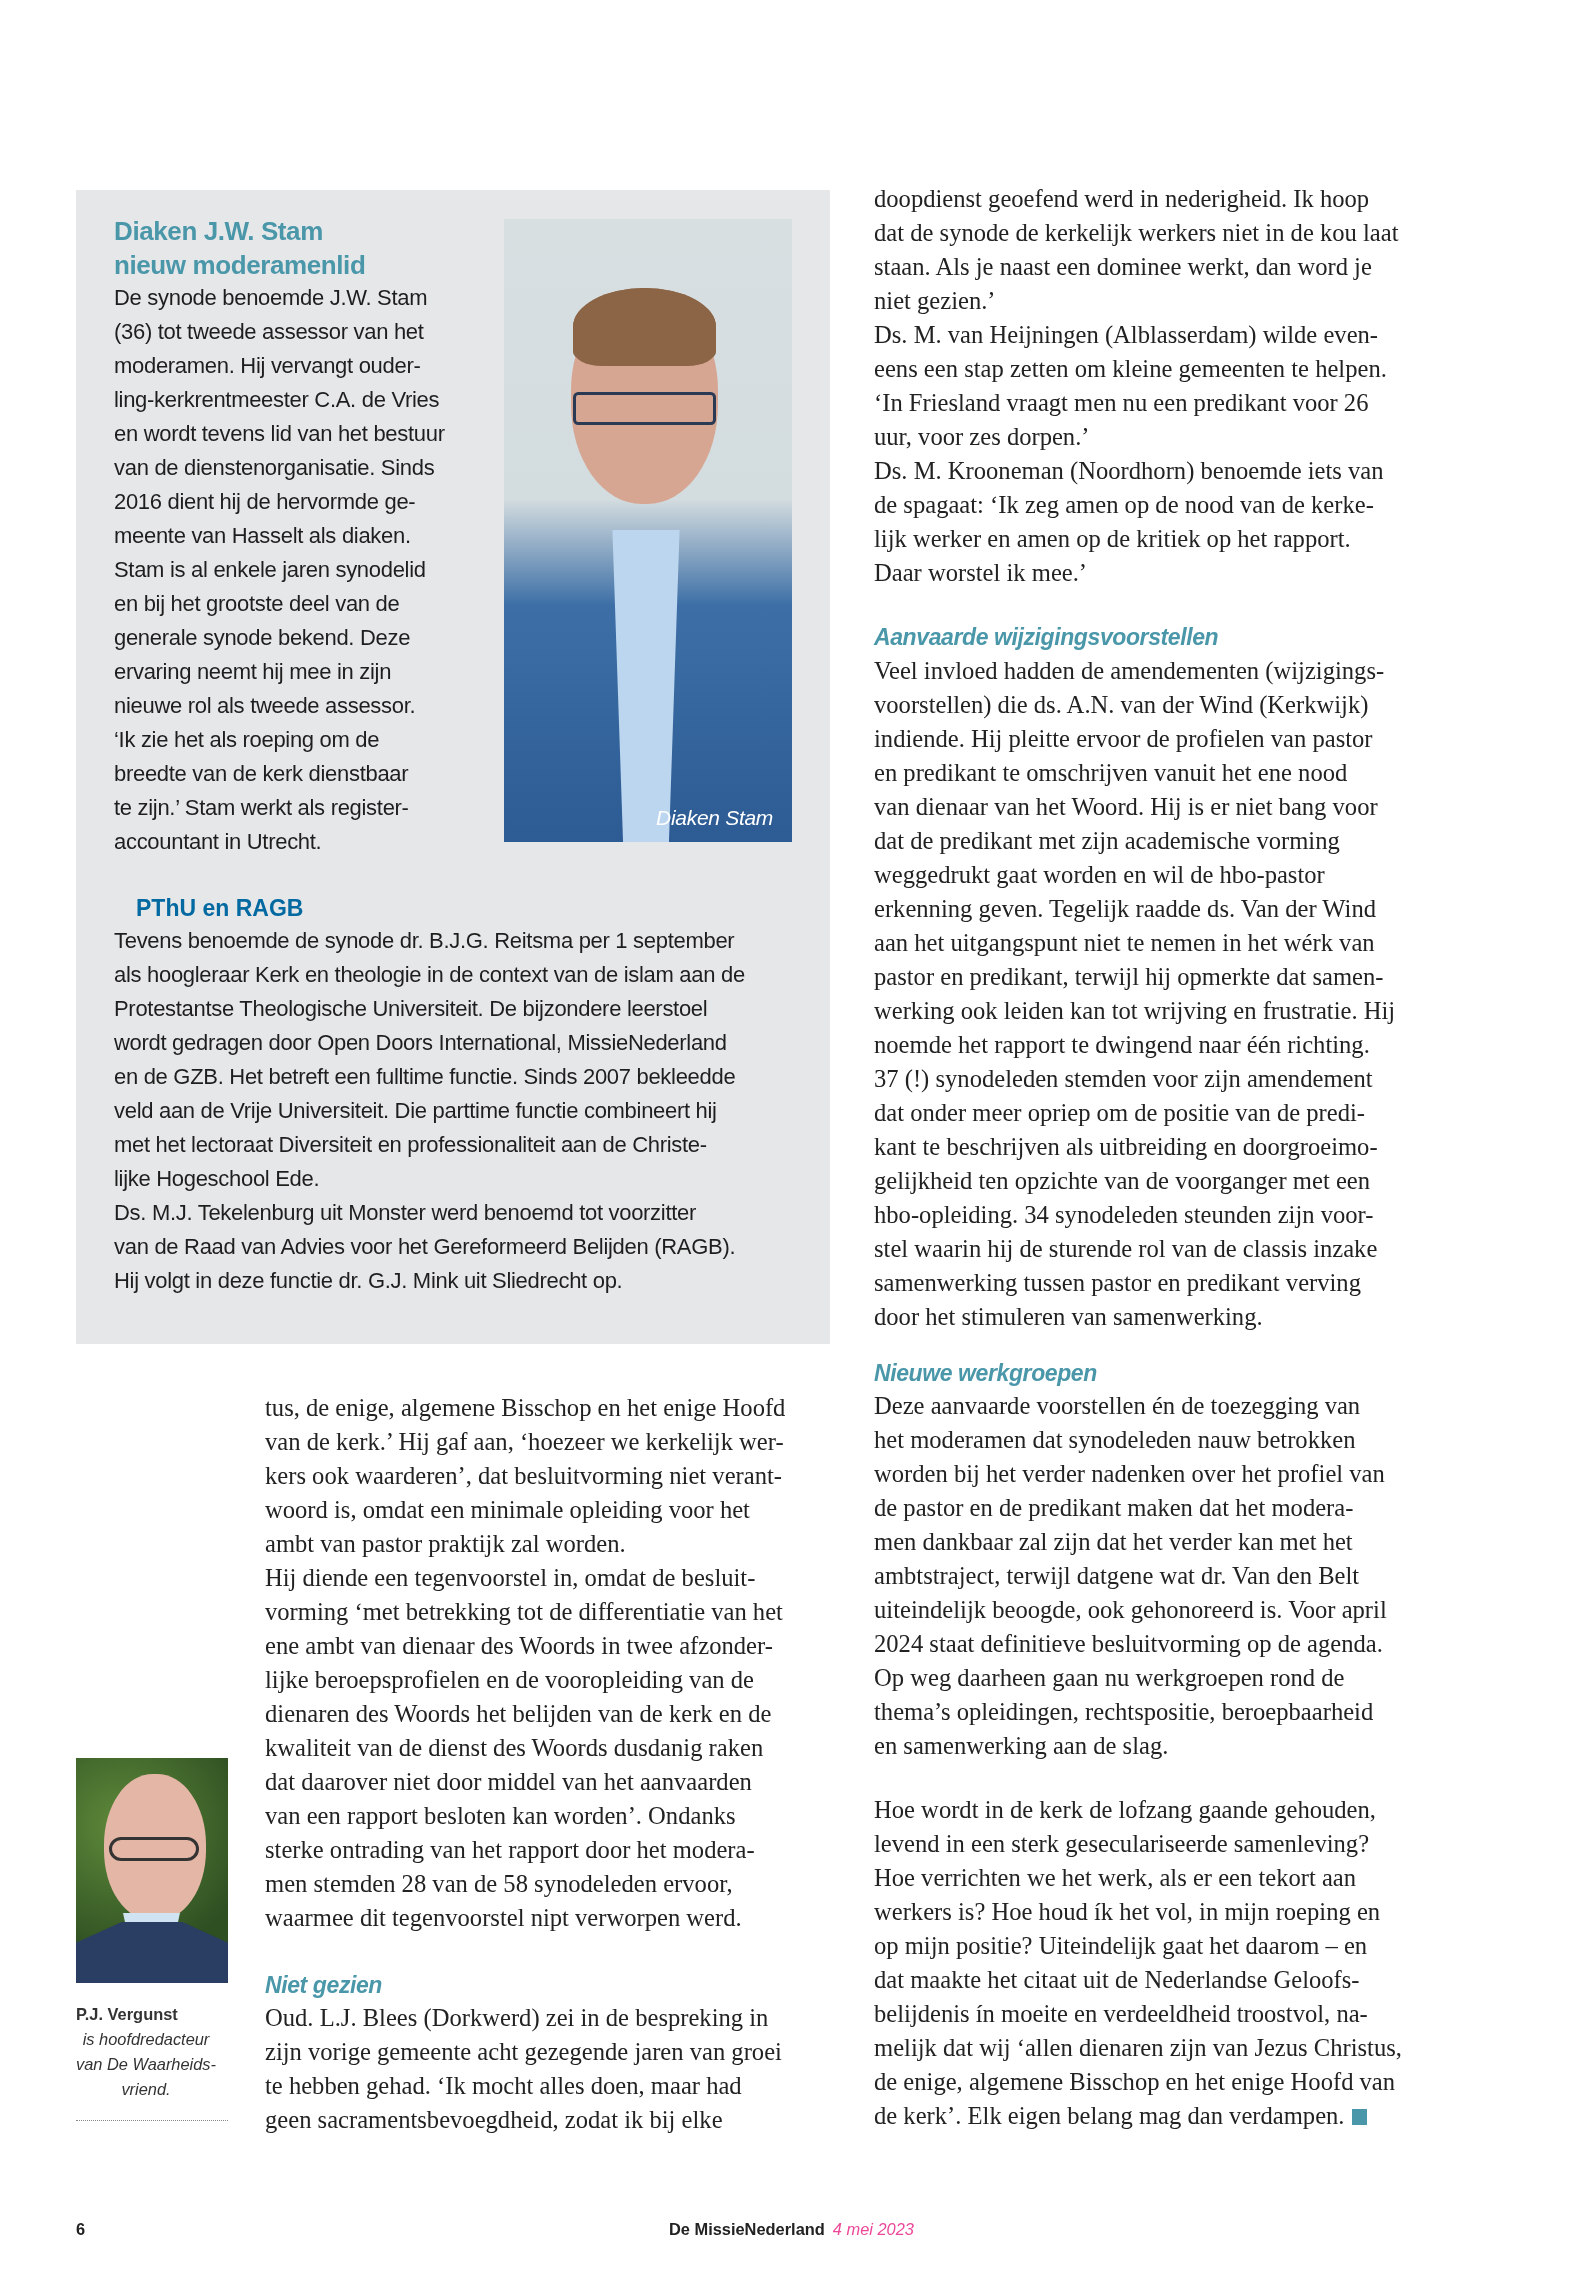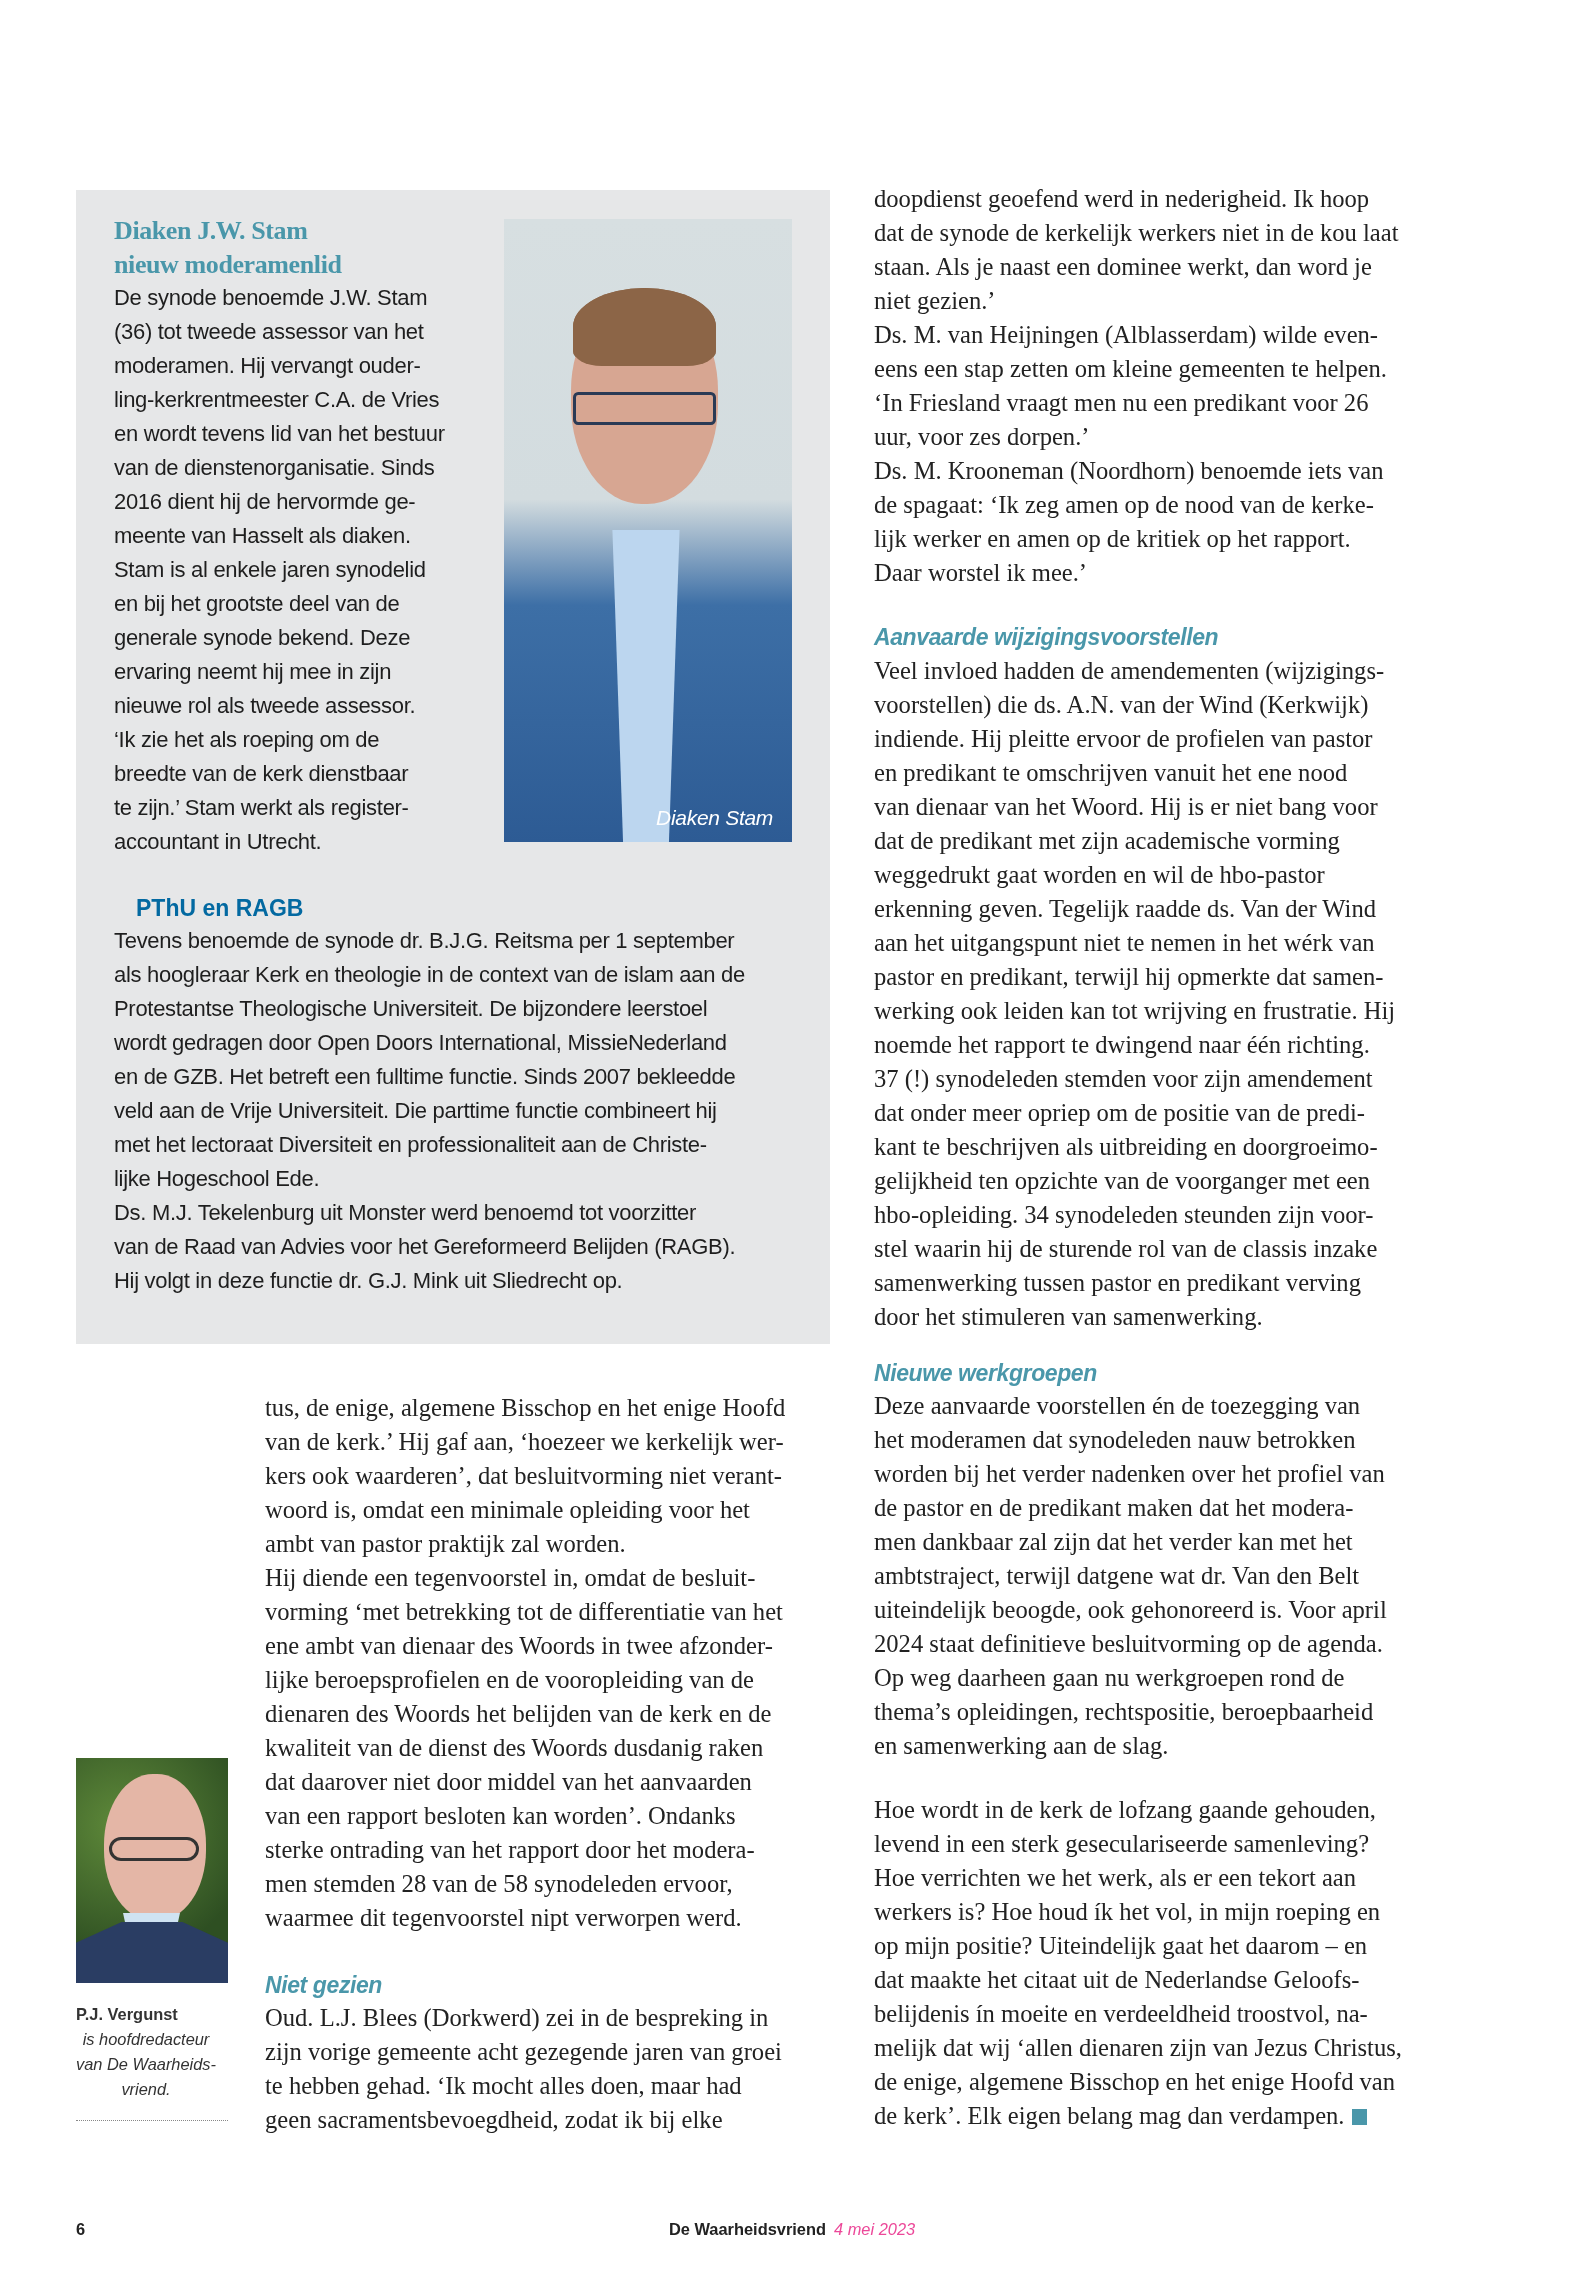--- a/index.html
+++ b/index.html
@@ -6,21 +6,21 @@
   body { width: 1592px; height: 2295px; position: relative; overflow: hidden; }
   .page { position: absolute; inset: 0; }
 
   
   .infobox {
     position: absolute; left: 76px; top: 190px; width: 754px; height: 1154px;
     background: #e6e7e8;
   }
   .box-heading {
     position: absolute; left: 114px; top: 214px;
-    font-family: Liberation Serif, serif; font-weight: bold;
+    font-family: Liberation Sans, sans-serif; font-weight: bold;
     color: #4a97aa; font-size: 26px; line-height: 34px; letter-spacing: -0.4px;
   }
   .box-heading span { display: block; }
   .sans-lines {
     position: absolute; font-family: "Liberation Sans", sans-serif;
     font-size: 22px; line-height: 34px; color: #1e1e1e; letter-spacing: -0.3px;
   }
   .sans-lines span { display: block; white-space: nowrap; }
   .box-intro { left: 114px; top: 281px; }
   .box-sub {
@@ -291,17 +291,17 @@
   <div class="author-name">P.J. Vergunst</div>
   <div class="author-bio">
     <span>is hoofdredacteur</span>
     <span>van De Waarheids-</span>
     <span>vriend.</span>
   </div>
   <div class="author-rule"></div>
 
   <div class="footer-page">6</div>
   <div class="footer-pub">
-    <span class="title">De Waarheidsvriend</span>
+    <span class="title">De MissieNederland</span>
     <span class="date">4 mei 2023</span>
   </div>
 </div>
 
 
 </body></html>

